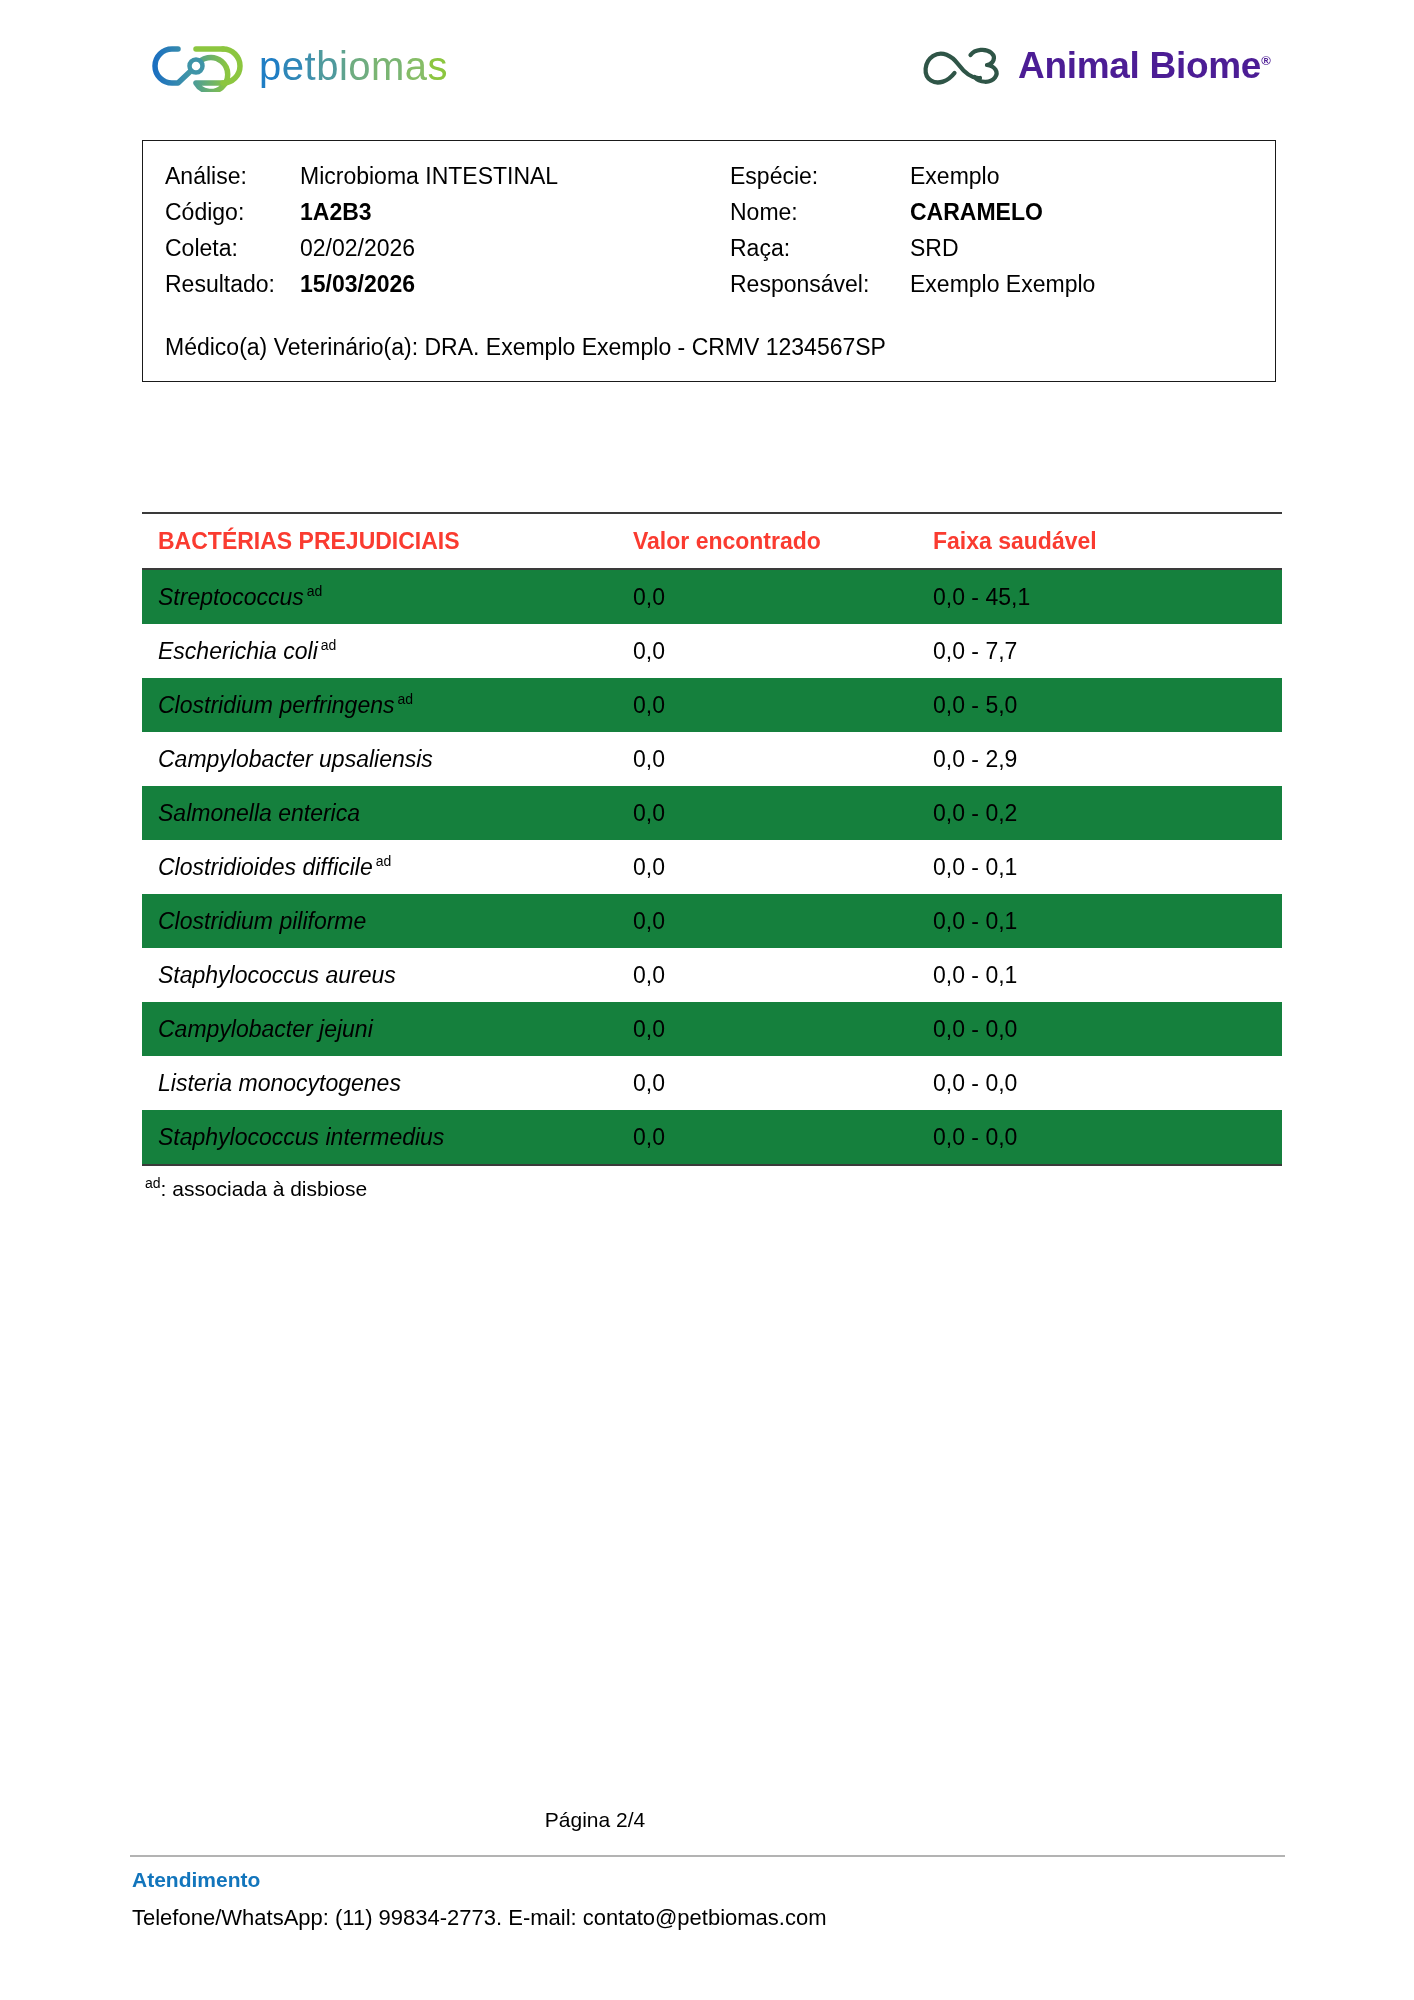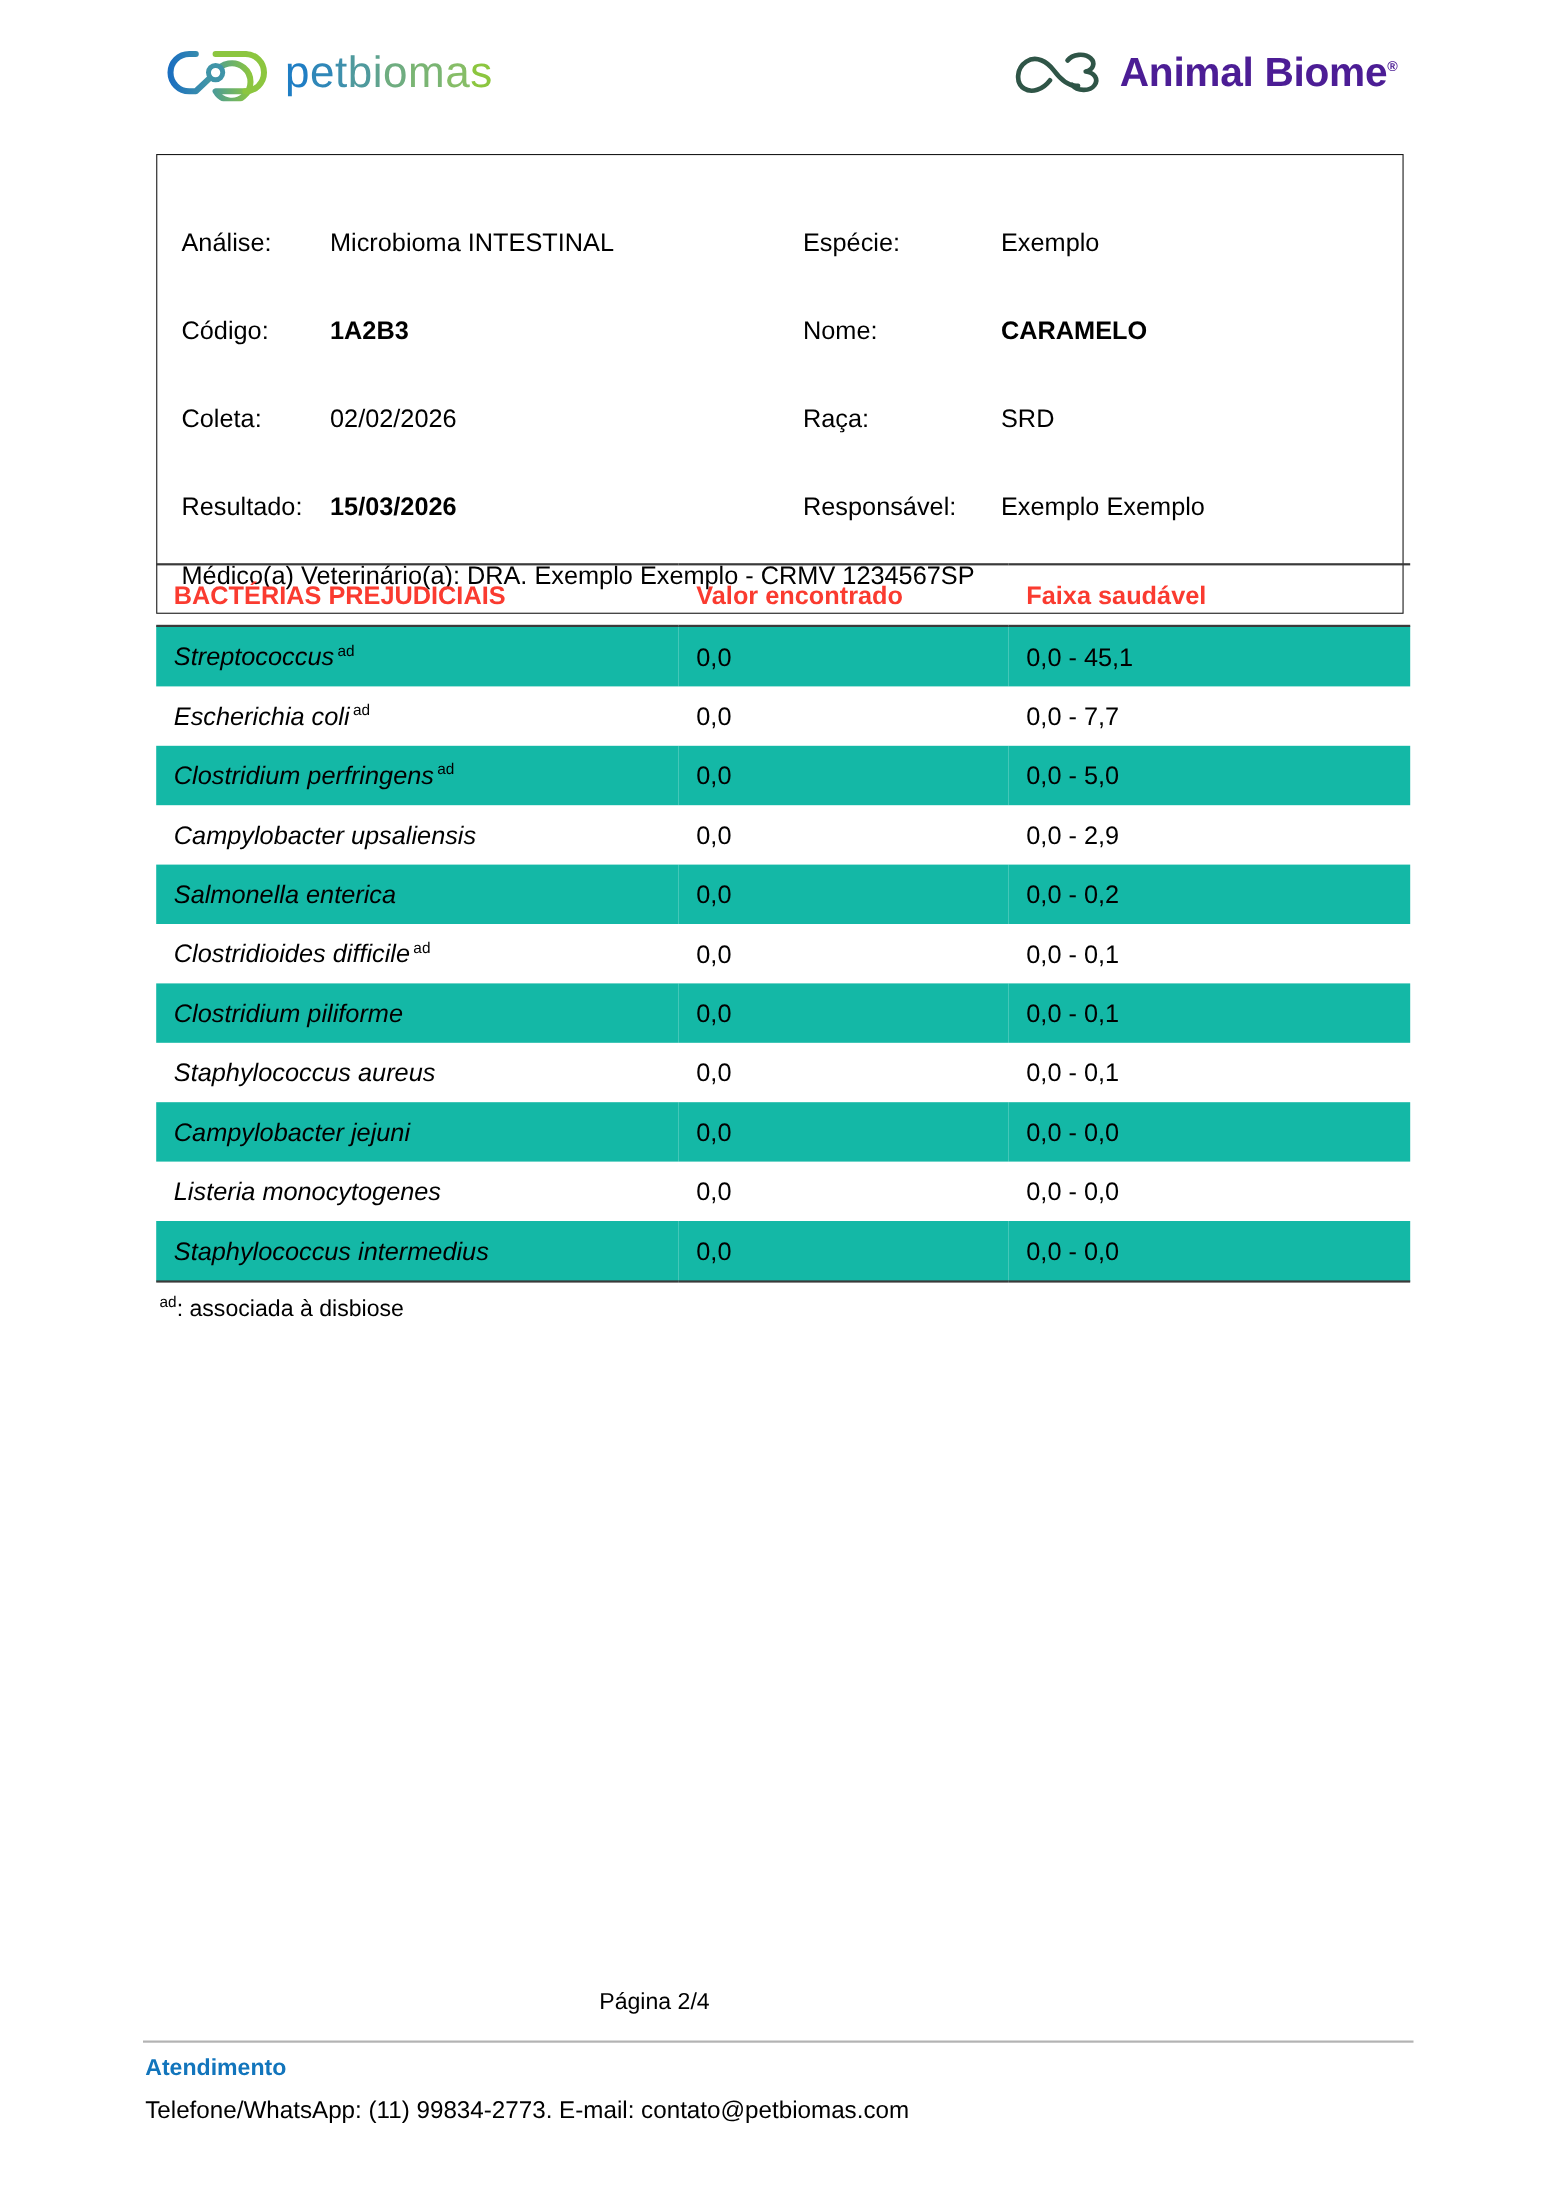--- a/index.html
+++ b/index.html
@@ -90,21 +90,21 @@
     padding: 18px 22px 16px 22px;
     font-size: 23px;
     line-height: 1.52;
   }
   .info-grid {
     display: grid;
     grid-template-columns: 135px 430px 180px auto;
     row-gap: 1px;
     align-items: baseline;
   }
-  .info-grid .lbl { white-space: nowrap; margin-top: 44px; }
+  .info-grid .lbl { white-space: nowrap; }
   .info-grid .val { white-space: nowrap; }
   .info-grid .val.b { font-weight: 700; }
   .vet-line {
     margin-top: 28px;
     font-size: 23px;
     white-space: nowrap;
   }
 
   
   .table-wrap {
@@ -132,21 +132,21 @@
     border-bottom: 2.4px solid #3a3a3a;
     white-space: nowrap;
   }
   table.results tbody td {
     font-size: 23px;
     padding: 12px 0 12px 16px;
     vertical-align: middle;
     white-space: nowrap;
     height: 30px;
   }
-  table.results tbody tr.shade td { background: #14b8a6; }
+  table.results tbody tr.shade td { background: #15803d; }
   table.results tbody tr:last-child td { border-bottom: 2.4px solid #3a3a3a; }
   td.taxon { font-style: italic; }
   td.taxon sup {
     font-style: normal;
     font-size: 14px;
     vertical-align: super;
     padding-left: 3px;
   }
   .footnote {
     margin-top: 9px;

